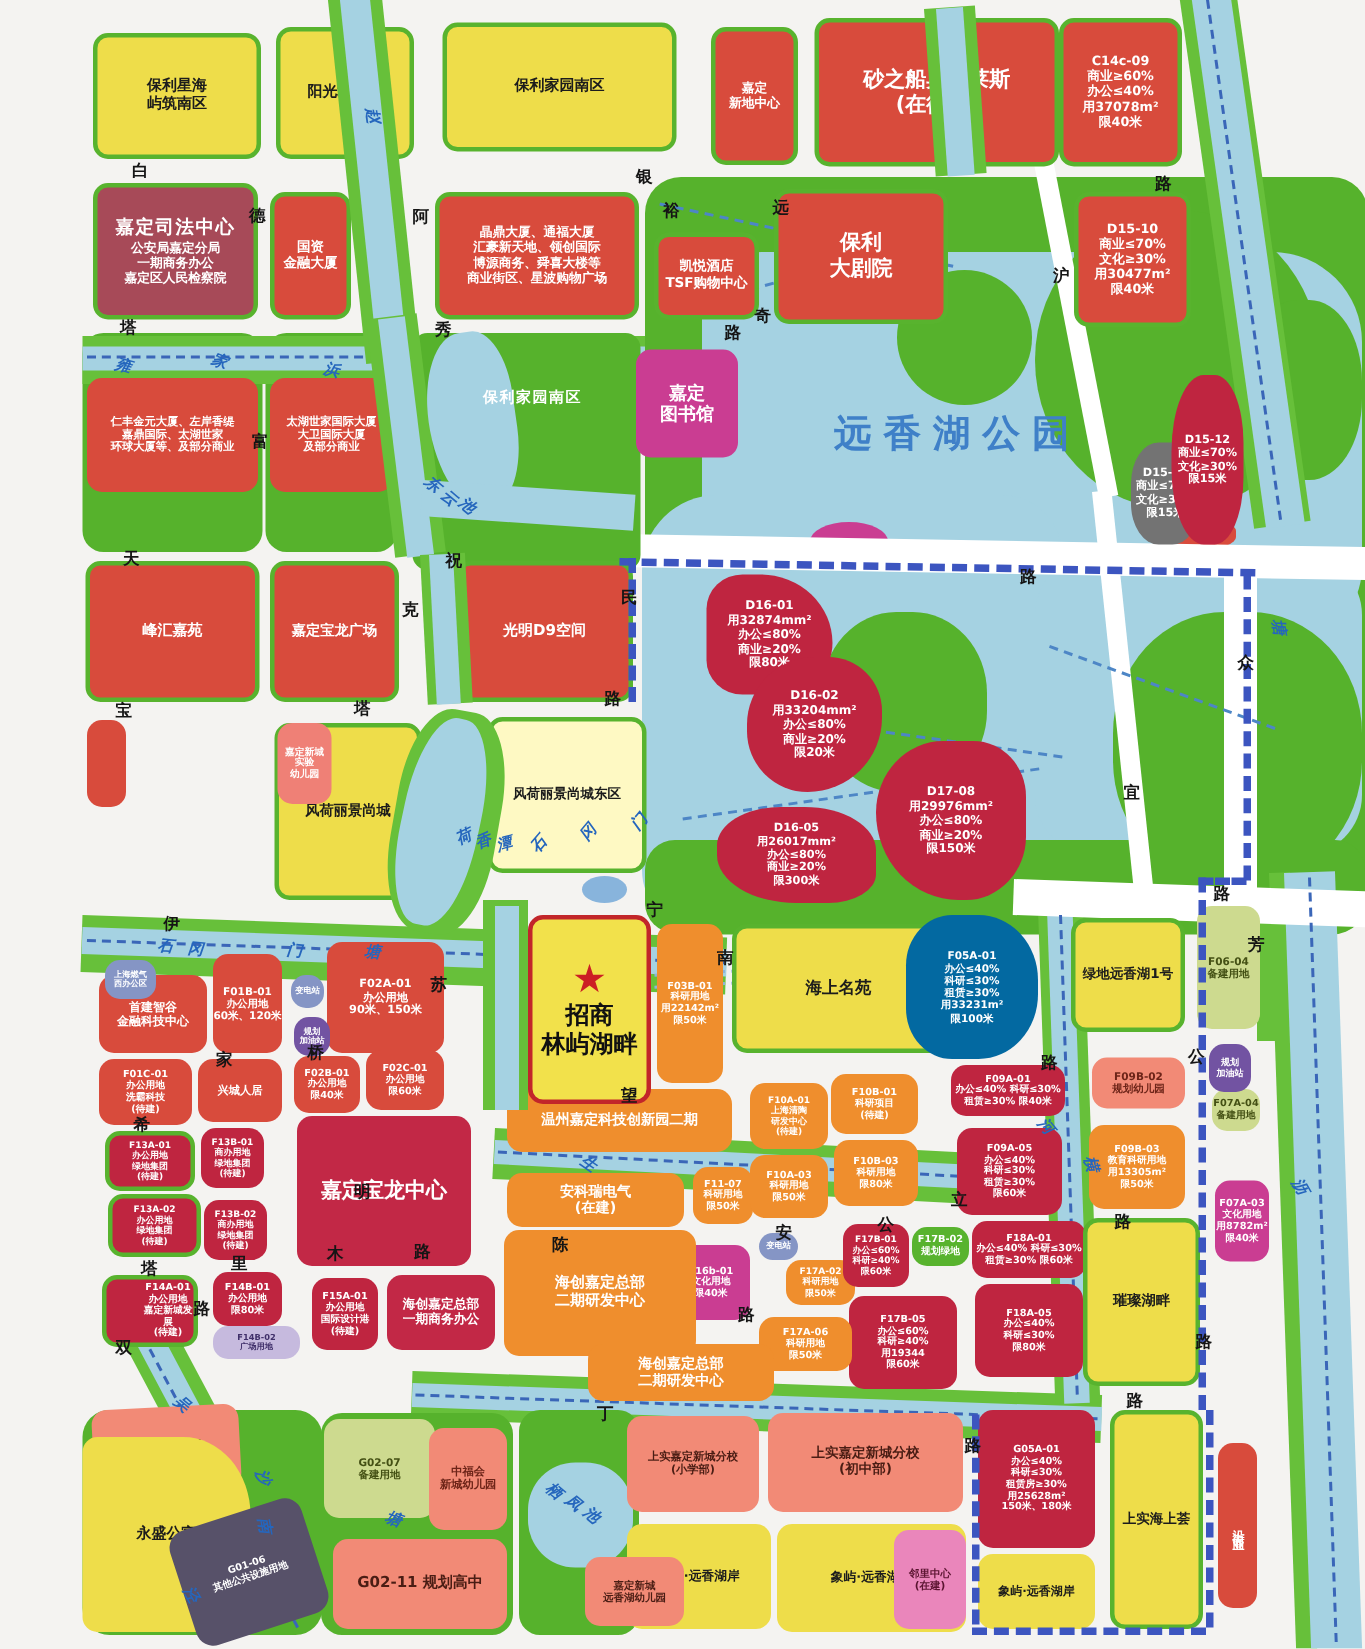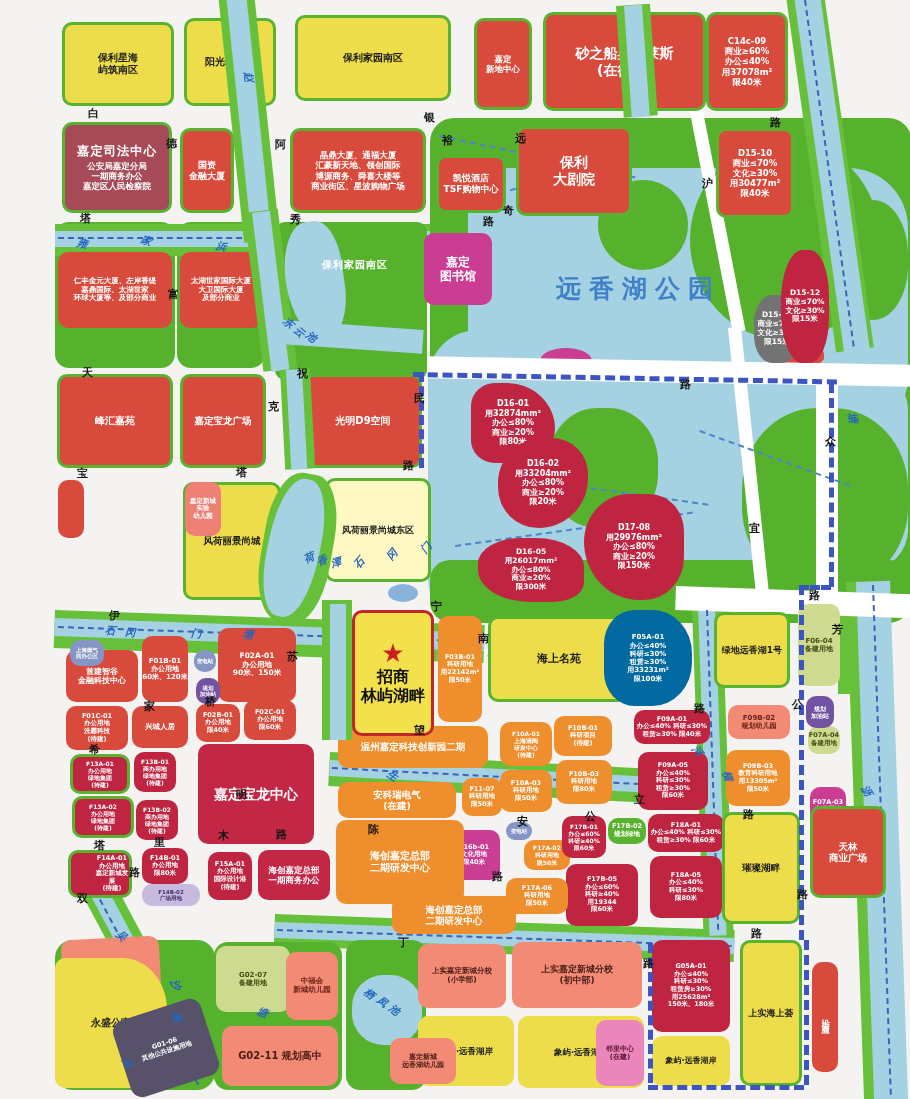--- a/index.html
+++ b/index.html
@@ -403,24 +403,20 @@
       <div>租赁≥30% 限60米</div>
     </div>
     <div class="parcel" style="left: 650px; top: 856px; width: 72px; height: 62px; background: rgb(191, 37, 64); color: rgb(255, 255, 255); font-size: 6.5px; z-index: 5;">
       <div>F18A-05</div>
       <div>办公≤40%</div>
       <div>科研≤30%</div>
       <div>限80米</div>
     </div>
     <div class="parcel" style="left: 722px; top: 812px; width: 78px; height: 112px; background: rgb(238, 221, 74); color: rgb(28, 28, 28); font-size: 9.5px; z-index: 5; border: 3px solid rgb(88, 179, 46);">
       <div>璀璨湖畔</div>
-    </div>
-    <div class="parcel" style="left: 810px; top: 806px; width: 76px; height: 92px; background: rgb(216, 75, 60); color: rgb(255, 255, 255); font-size: 9.5px; z-index: 5; border: 3px solid rgb(88, 179, 46);">
-      <div>天林</div>
-      <div>商业广场</div>
     </div>
     <div class="parcel" style="left: 506px; top: 878px; width: 62px; height: 36px; background: rgb(239, 142, 45); color: rgb(255, 255, 255); font-size: 6.5px; z-index: 5;">
       <div>F17A-06</div>
       <div>科研用地</div>
       <div>限50米</div>
     </div>
     <div class="parcel" style="left: 392px; top: 896px; width: 124px; height: 38px; background: rgb(239, 142, 45); color: rgb(255, 255, 255); font-size: 9.5px; z-index: 5;">
       <div>海创嘉定总部</div>
       <div>二期研发中心</div>
     </div>

